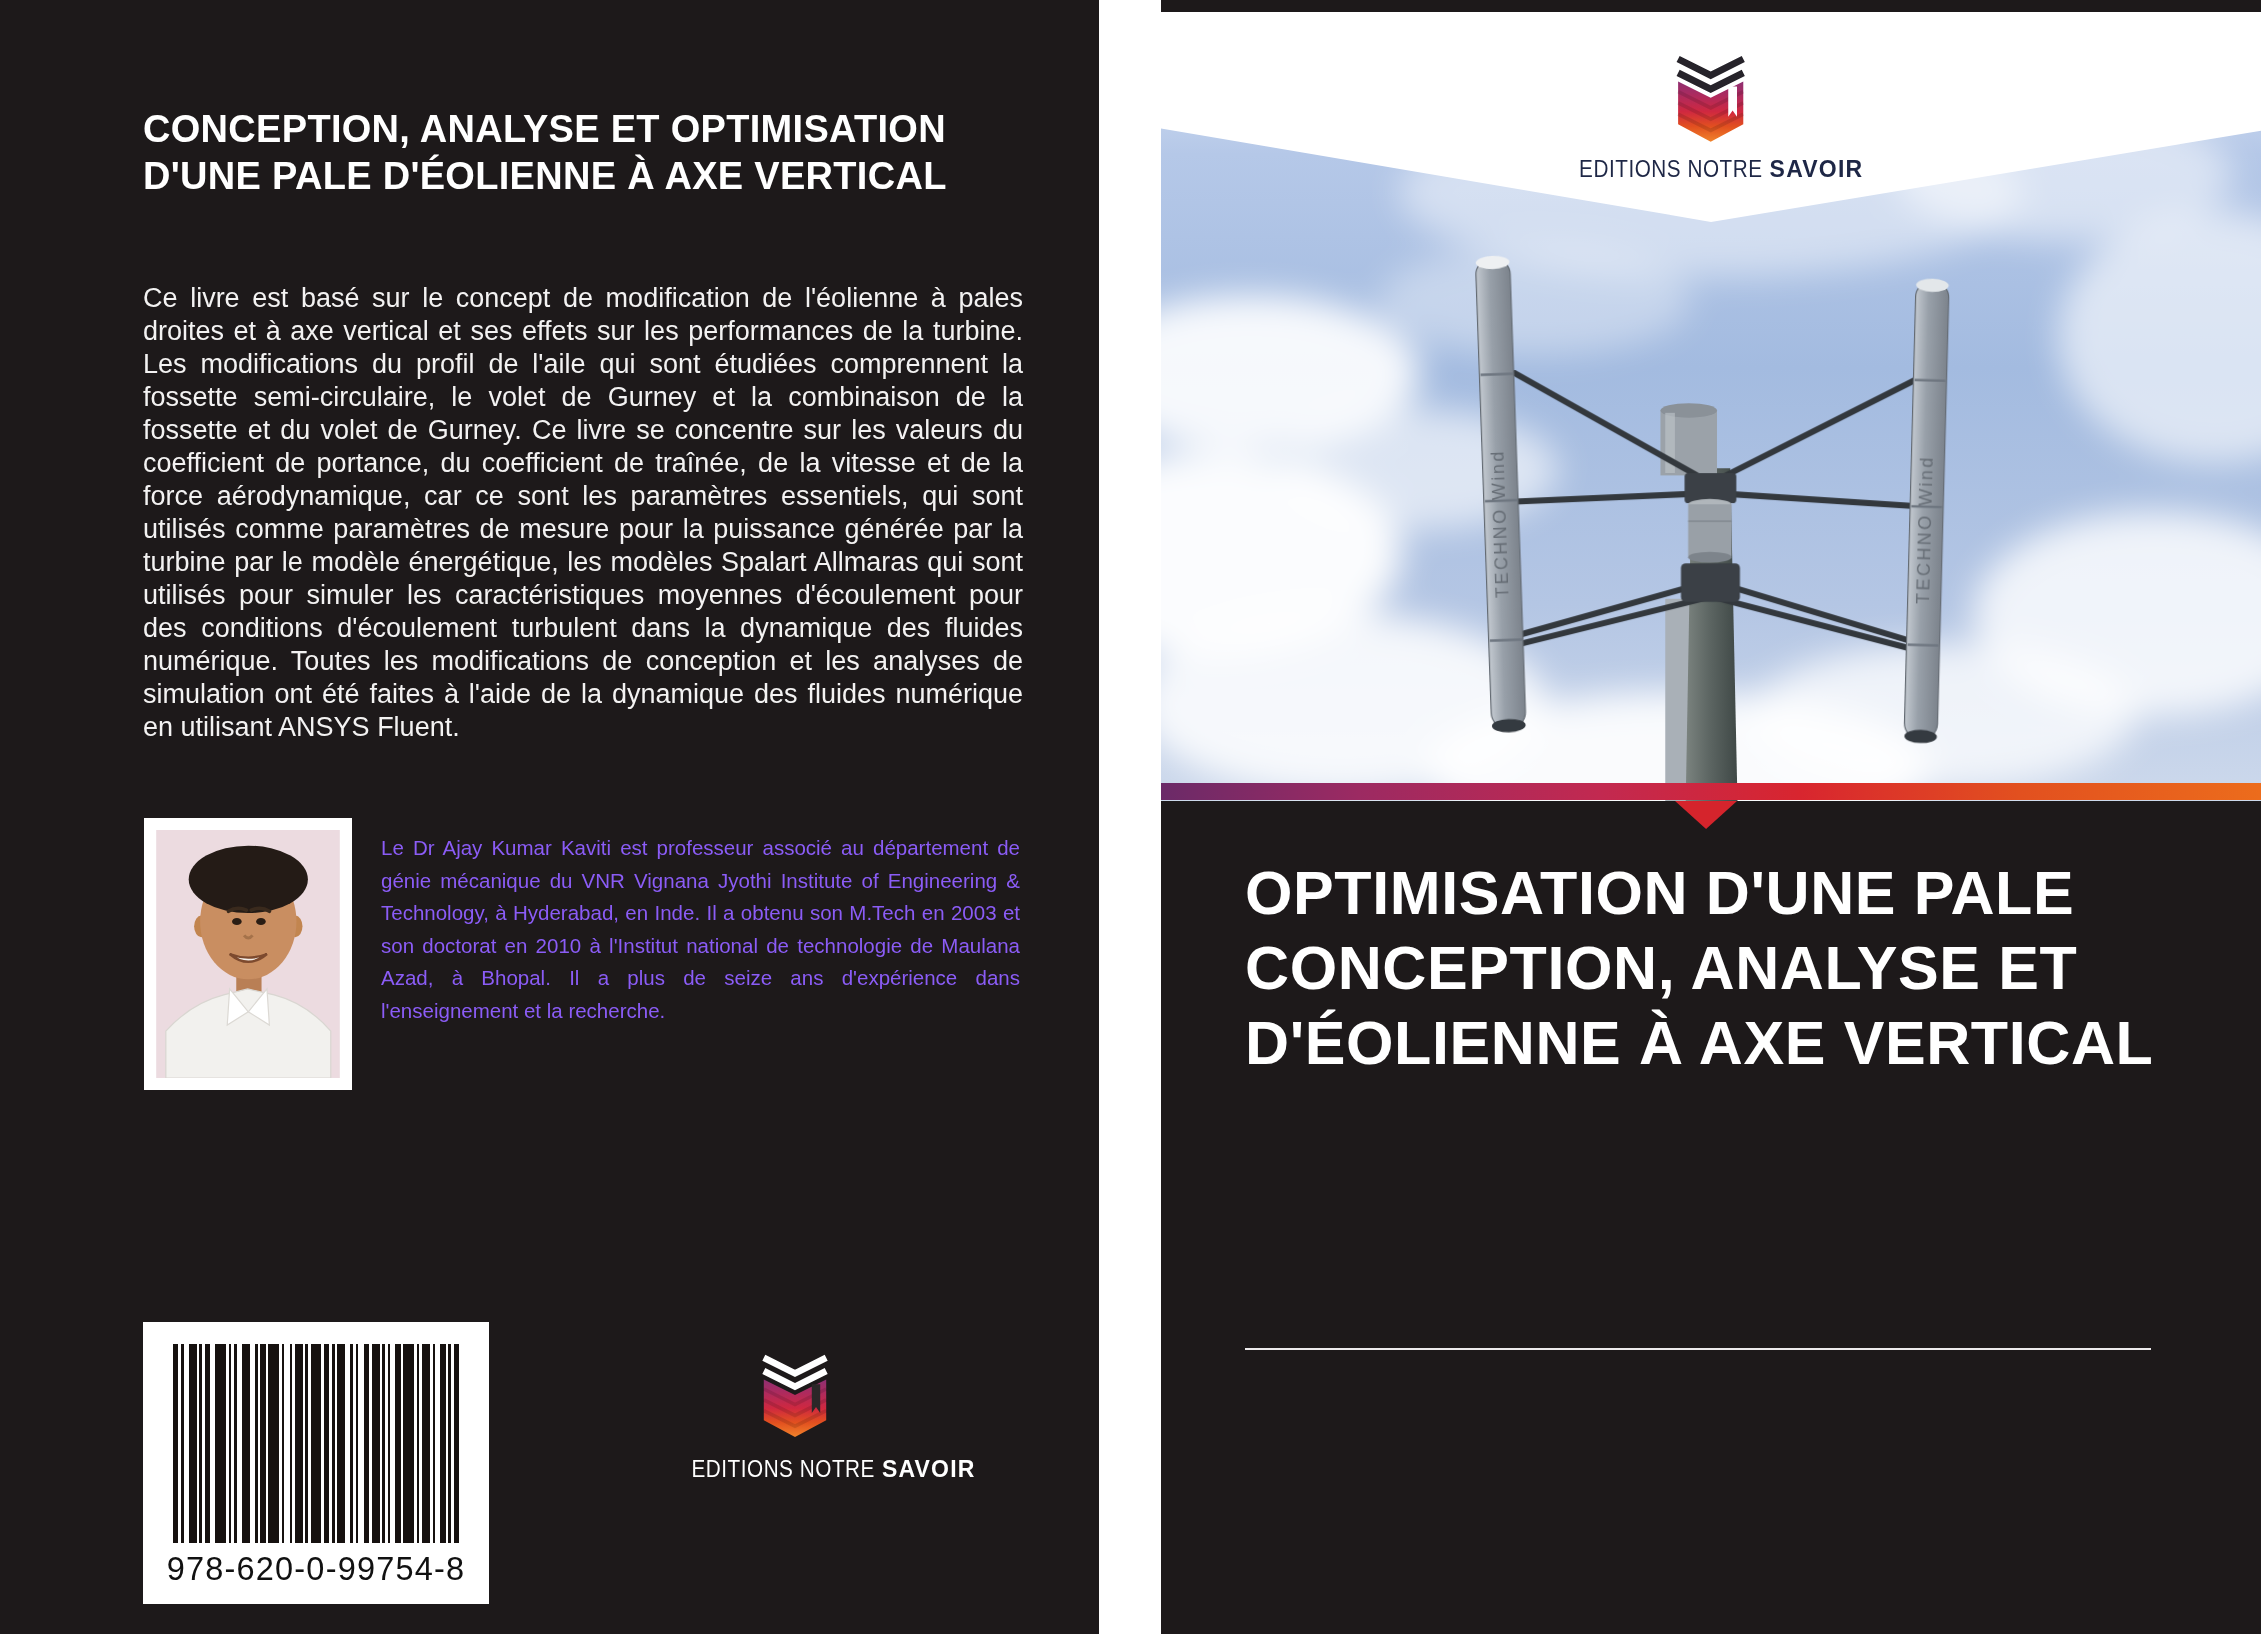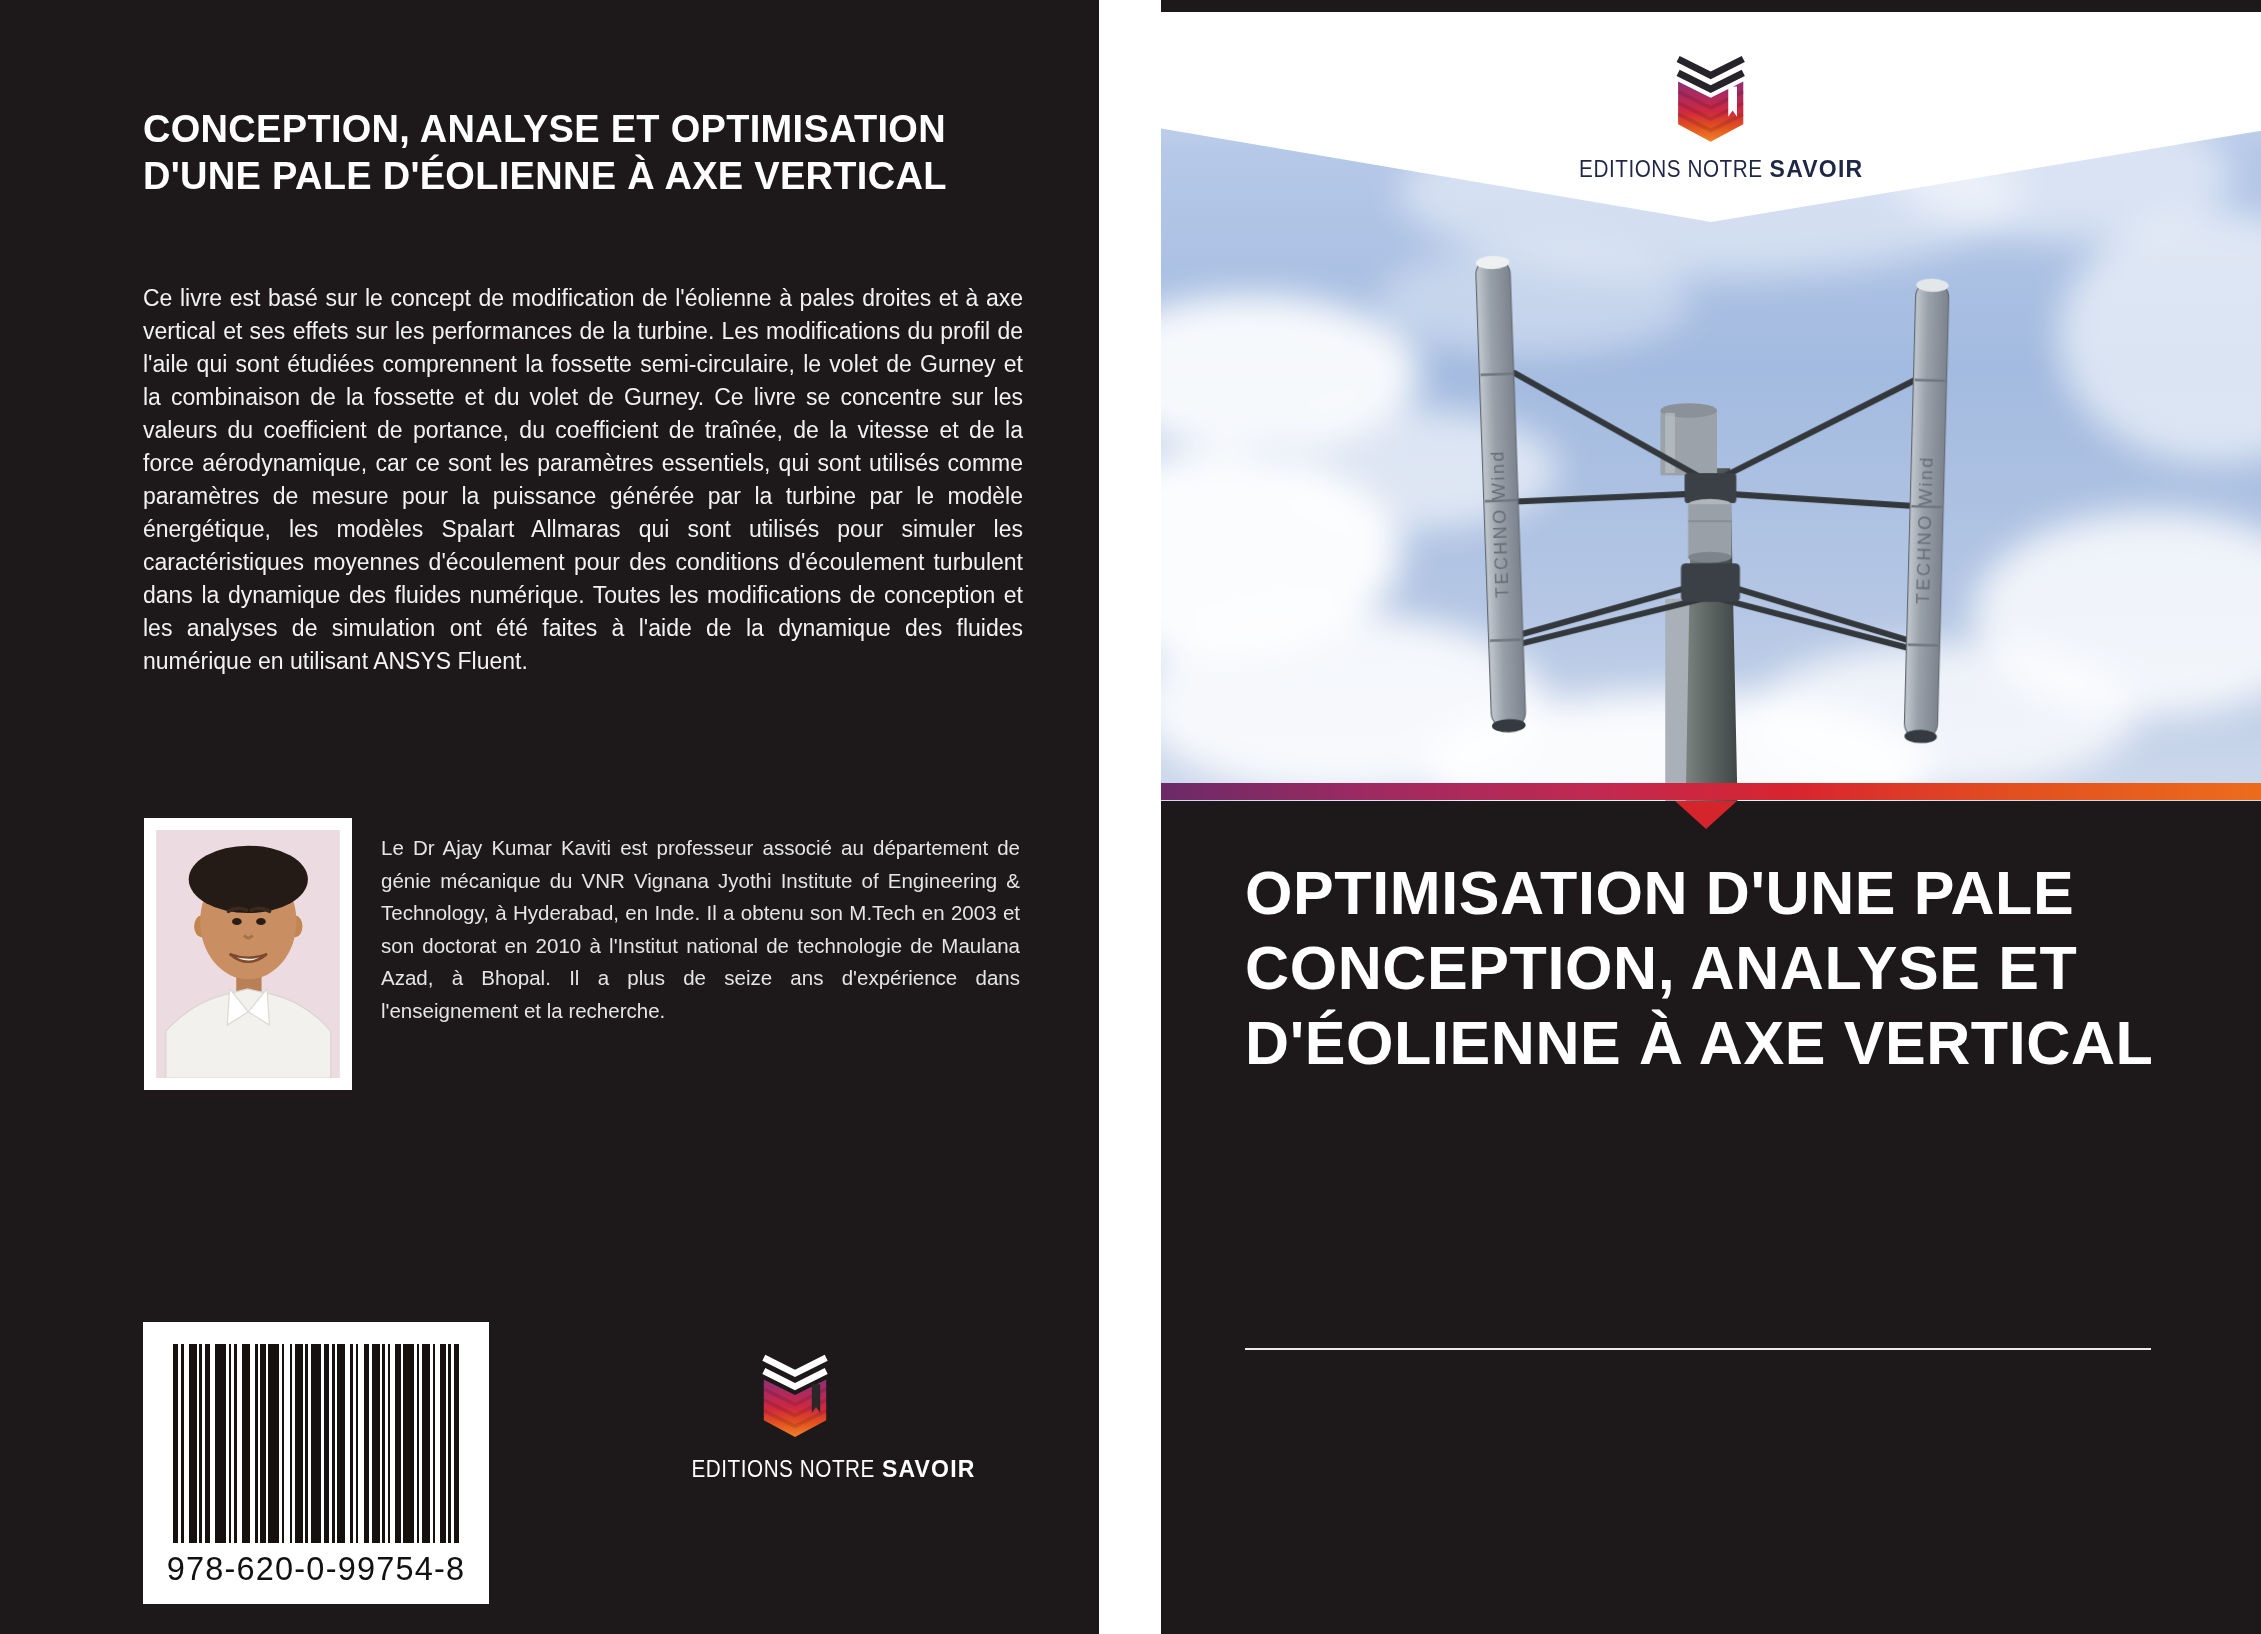--- a/index.html
+++ b/index.html
@@ -11,30 +11,30 @@
   .back  { left:0; width:1099px; }
   .front { left:1161px; width:1100px; }
 
   
   .back-title {
     position:absolute; left:143px; top:106px; width:897px;
     color:#ffffff; font-weight:bold; font-size:38px; line-height:47px; letter-spacing:0.3px;
   }
   .back-desc {
     position:absolute; left:143px; top:282px; width:880px;
-    color:#f3f2f2; font-size:23px; line-height:33px; text-align:justify; hyphens:none;
+    color:#f3f2f2; font-size:27px; line-height:33px; text-align:justify; hyphens:none;
   }
   .photo-frame {
     position:absolute; left:144px; top:818px; width:208px; height:272px;
     background:#ffffff; box-sizing:border-box; padding:12px;
   }
   .photo-frame svg { display:block; width:100%; height:100%; }
   .back-bio {
     position:absolute; left:381px; top:832px; width:639px;
-    color:#e5e5e5; font-size:20.5px; line-height:32.5px; text-align:justify;
+    color:#8b5cf6; font-size:20.5px; line-height:32.5px; text-align:justify;
   }
   .barcode-box {
     position:absolute; left:143px; top:1322px; width:346px; height:282px; background:#ffffff;
   }
   .barcode-bars { position:absolute; left:30px; top:21.7px; width:286px; height:199px; }
   .barcode-bars .bar { position:absolute; top:0; bottom:0; background:#16110f; }
   .isbn {
     position:absolute; left:0; right:0; bottom:15.6px; text-align:center;
     color:#111111; font-size:32.5px; letter-spacing:1.2px;
   }

